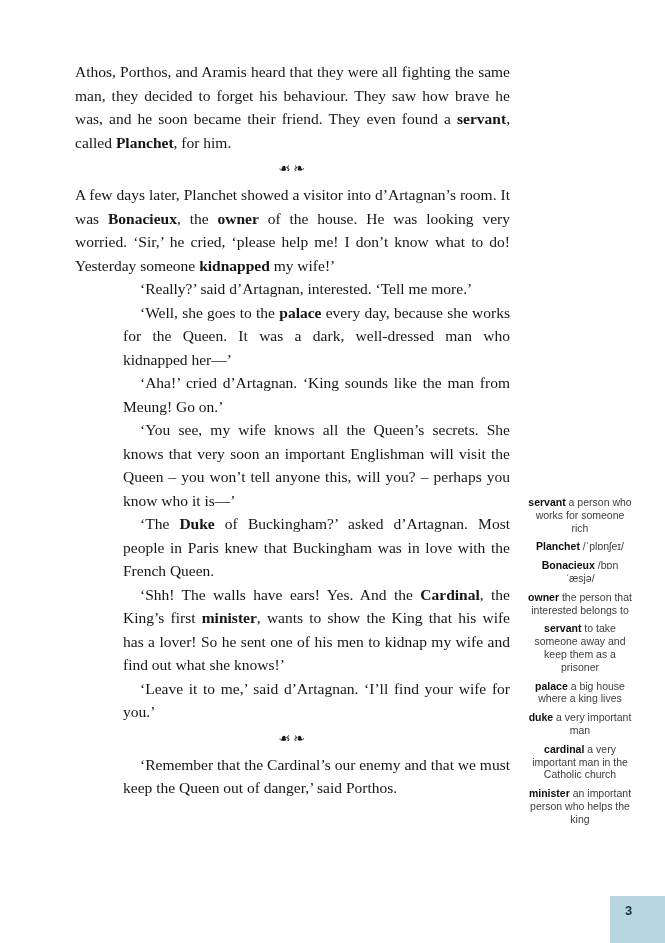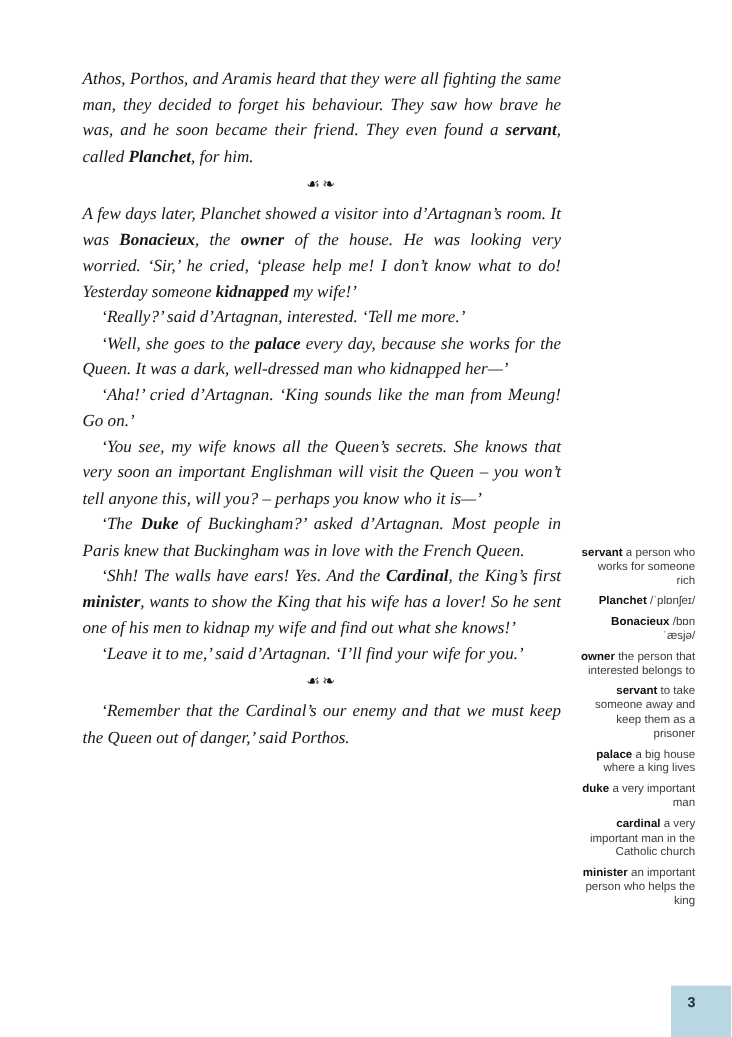--- a/index.html
+++ b/index.html
@@ -14,42 +14,42 @@
   }
   .text-column {
     position: absolute;
     left: 75px;
     top: 60px;
     width: 435px;
     text-align: justify;
     font-size: 15.5px;
     line-height: 23.5px;
   }
-  .para { margin: 0; font-style: italic; }
-  .para.indent { text-indent: 17px; }
+  .para { margin: 0; }
+  .para.indent { text-indent: 17px; margin-left: 48px; }
   .para b { font-weight: bold; }
   .ornament {
     text-align: center;
     font-family: "DejaVu Sans", sans-serif;
     font-size: 14px;
     height: 29px;
     line-height: 29px;
     color: #1a1a1a;
     letter-spacing: 2px;
   }
   .glossary {
     position: absolute;
     left: 528px;
     top: 496px;
     width: 104px;
     font-family: "Liberation Sans", sans-serif;
     font-size: 10.5px;
     line-height: 12.8px;
     color: #3c3c3c;
-    text-align: right;
+    text-align: center;
   }
   .gloss-entry { margin-bottom: 6px; }
   .gloss-term { color: #0f0f0f; font-weight: bold; }
   .pagenum-box {
     position: absolute;
     right: 0;
     bottom: 0;
     width: 55px;
     height: 47px;
     background: #b9d6e3;

